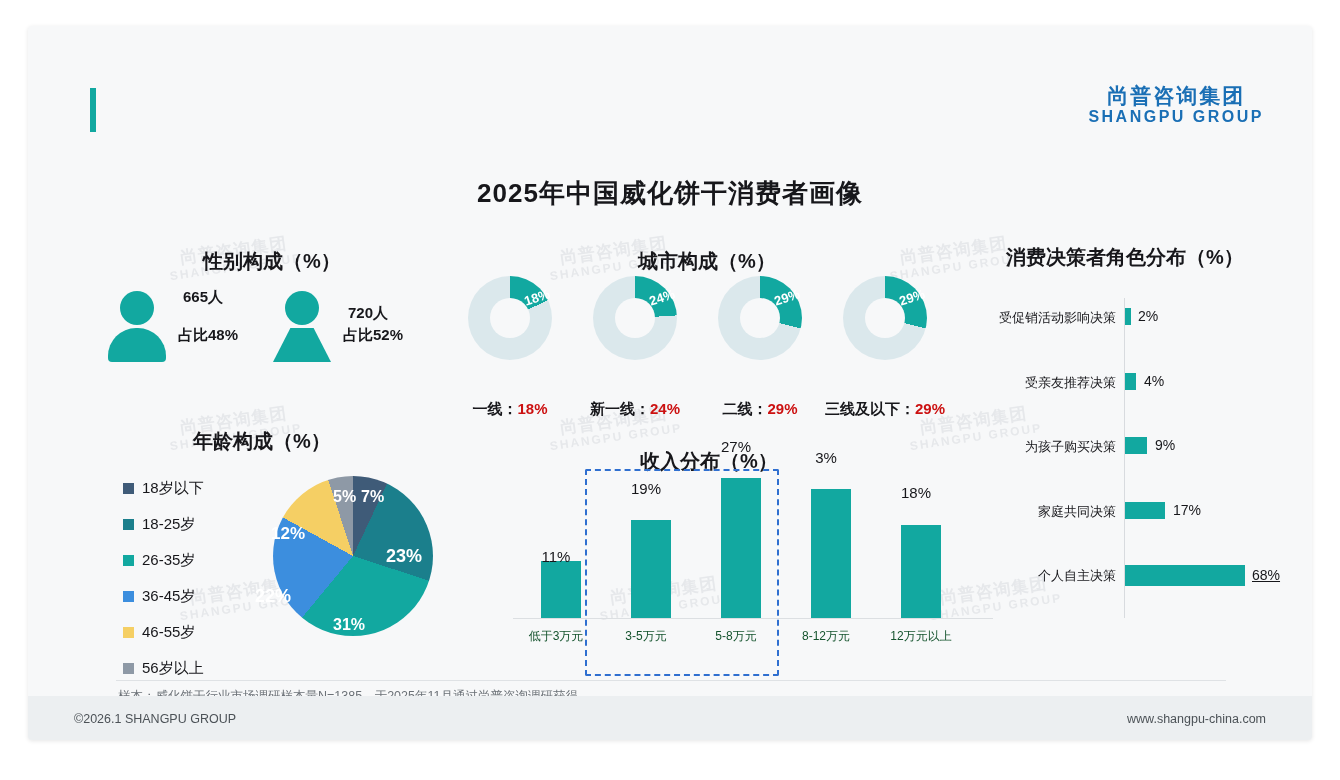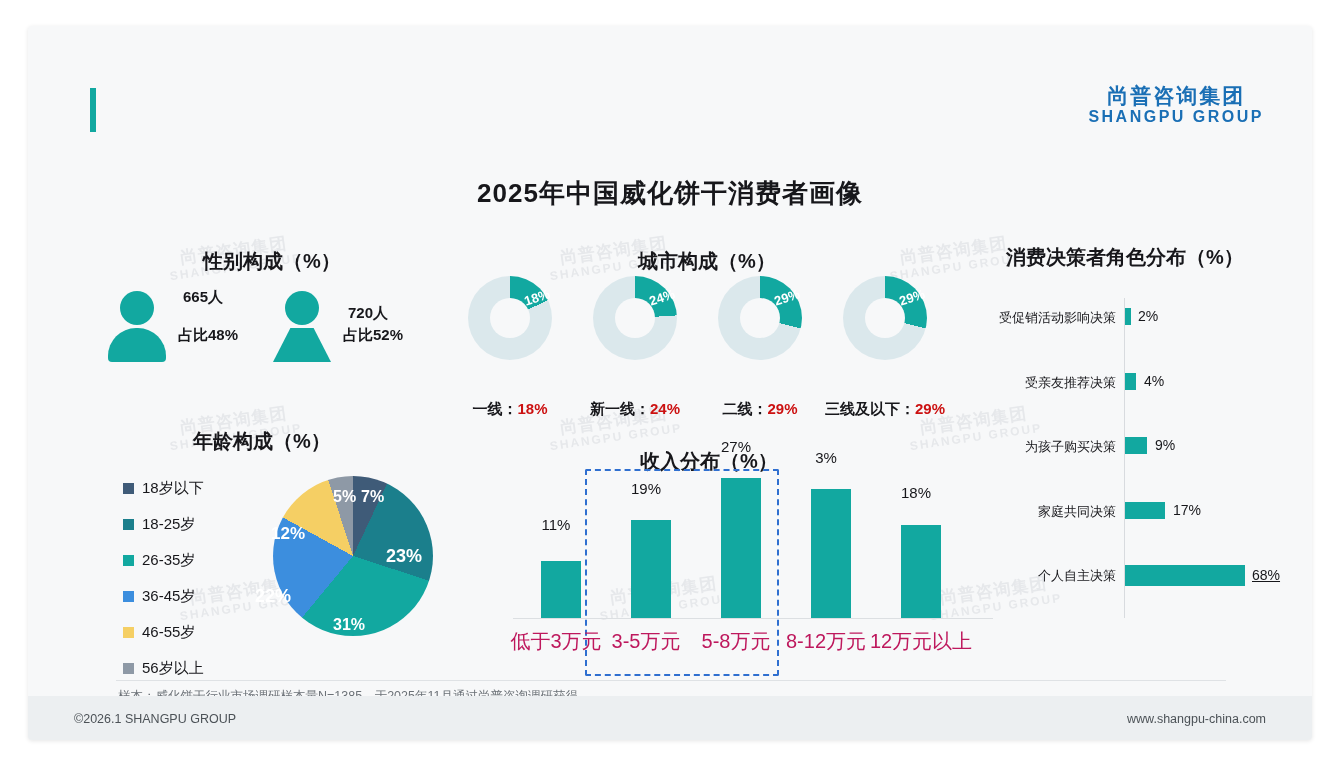--- a/index.html
+++ b/index.html
@@ -193,22 +193,22 @@
   }
   .inc-val {
     position: absolute;
     font-size: 15px;
     color: #17171b;
     text-align: center;
     white-space: nowrap;
   }
   .inc-cat {
     position: absolute;
-    font-size: 20px;
-    color: #be185d;
+    font-size: 12px;
+    color: #14532d;
     text-align: center;
     white-space: nowrap;
   }
   .inc-axis {
     position: absolute;
     height: 1px;
     background: #dcdfe2;
   }
   .dash-box {
     position: absolute;
@@ -415,21 +415,21 @@
     <div class="pie-lbl" style="left:305px; top:462px;">5%</div>
 
     <div class="sec-title" style="left:612px; top:422px;">收入分布（%）</div>
 
     <div class="inc-axis" style="left:485px; top:592px; width:480px;"></div>
     <div class="dash-box" style="left:557px; top:443px; width:190px; height:203px;"></div>
 
     <div style="position:absolute; left:495px; top:472px; width:120px; height:120px;">
       <div class="inc-bar" style="left:18px; width:40px; height:57px;"></div>
     </div>
-    <div class="inc-val" style="left:483px; top:490px; width:90px;">11%</div>
+    <div class="inc-val" style="left:483px; top:522px; width:90px;">11%</div>
     <div class="inc-cat" style="left:478px; top:602px; width:100px;">低于3万元</div>
 
     <div style="position:absolute; left:585px; top:472px; width:120px; height:120px;">
       <div class="inc-bar" style="left:18px; width:40px; height:98px;"></div>
     </div>
     <div class="inc-val" style="left:573px; top:454px; width:90px;">19%</div>
     <div class="inc-cat" style="left:568px; top:602px; width:100px;">3-5万元</div>
 
     <div style="position:absolute; left:675px; top:472px; width:120px; height:120px;">
       <div class="inc-bar" style="left:18px; width:40px; height:140px;"></div>

